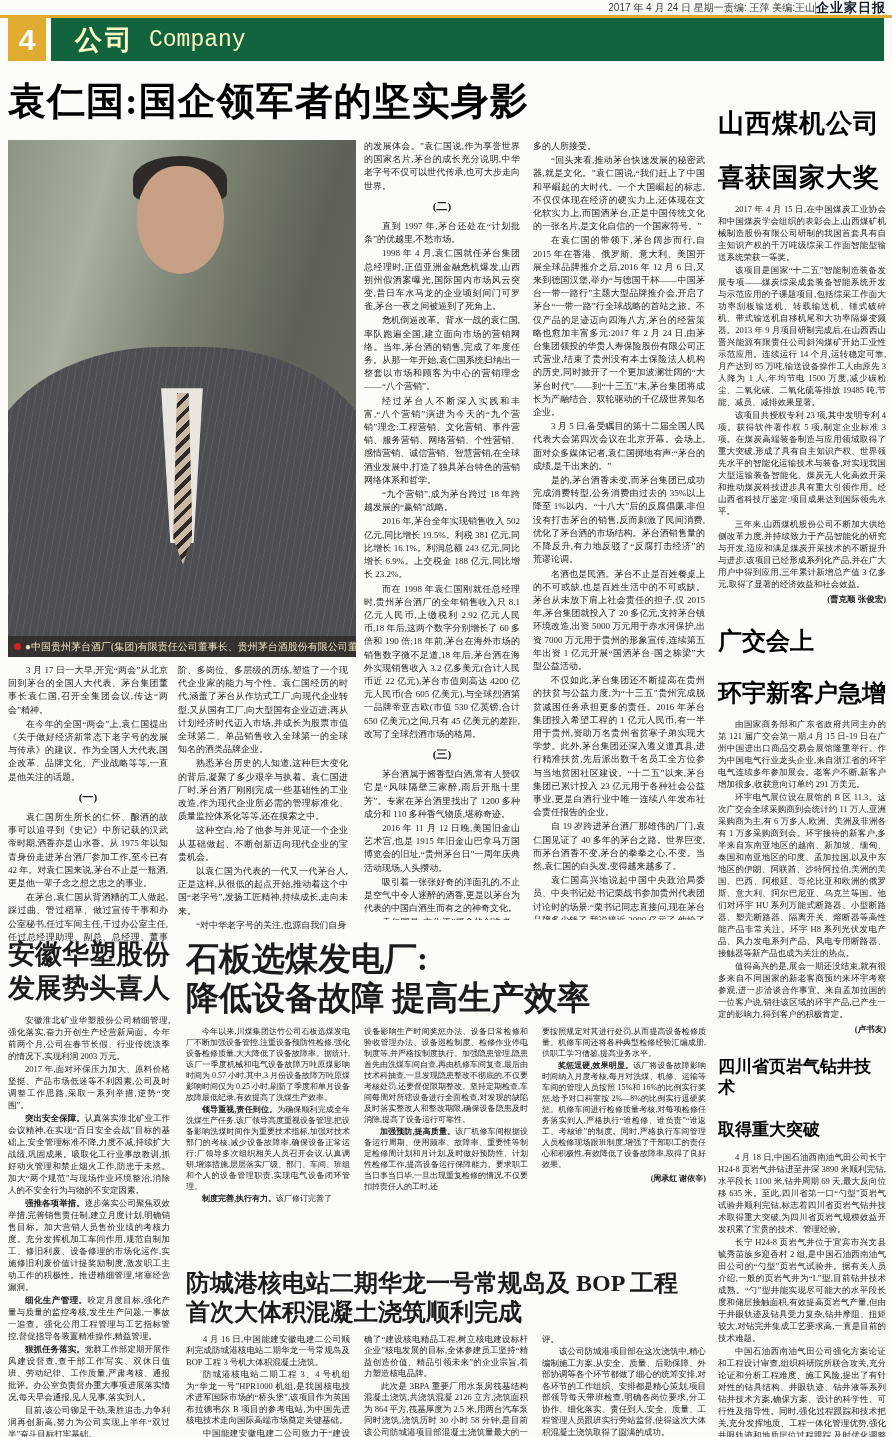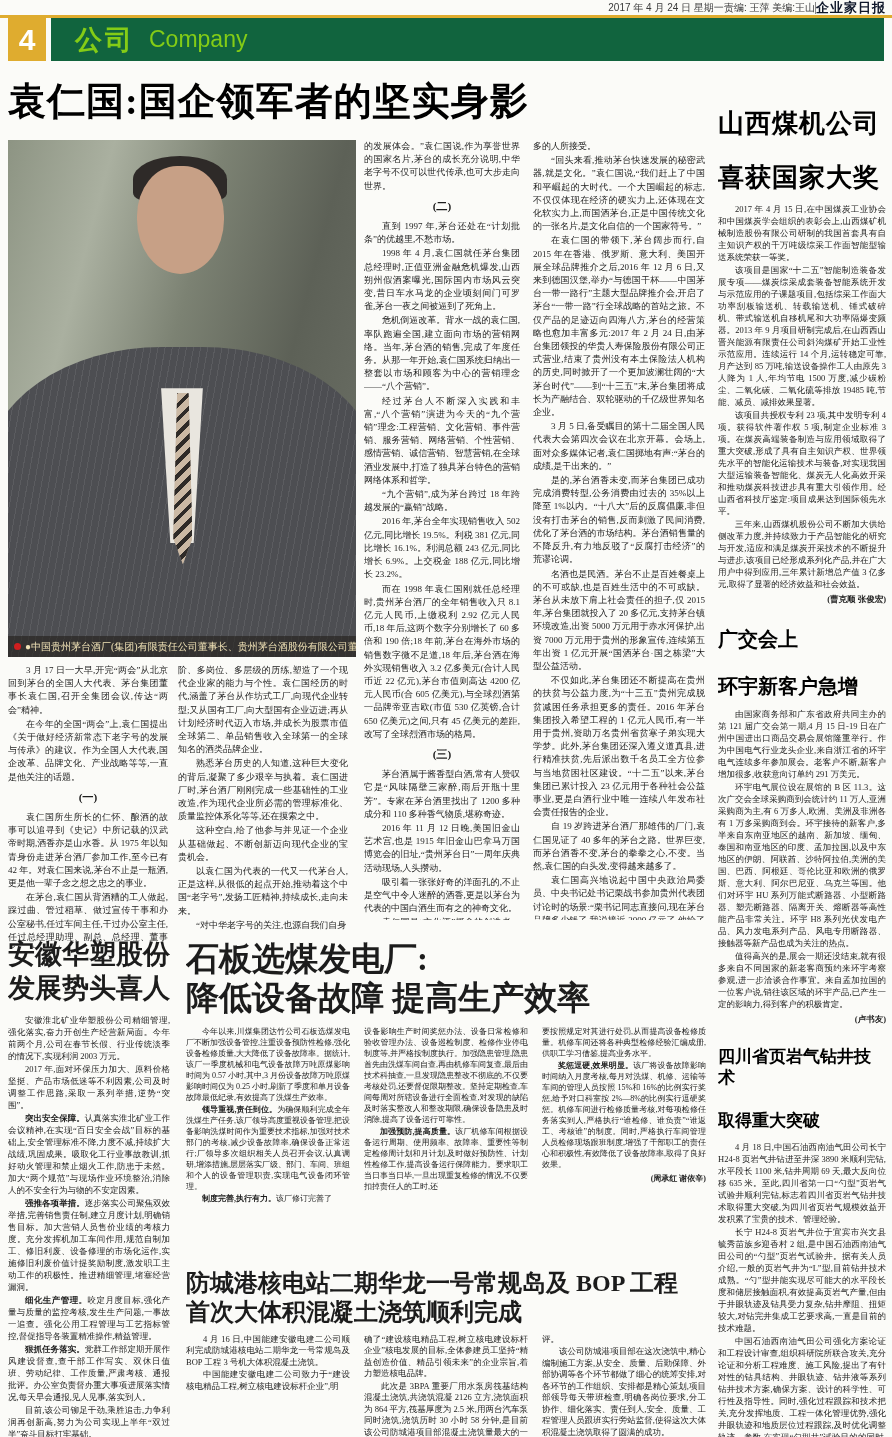--- a/index.html
+++ b/index.html
@@ -8,24 +8,24 @@
   
   .topbar{position:absolute;top:0;left:8px;right:6px;height:15px;
           display:flex;justify-content:flex-end;align-items:center;gap:0;
           font-size:10px;color:#3a3a3a;font-family:"Liberation Sans",sans-serif;}
   .topbar .paper{font-weight:bold;font-size:13px;color:#0f172a;letter-spacing:1px;}
   .topbar .vsep{width:1px;height:12px;background:#888;}
   .goldline{position:absolute;top:15px;left:0;right:0;height:3px;background:#dfac2f;}
   .banner{position:absolute;top:18px;left:8px;right:8px;height:43px;display:flex;}
   .pageno{width:38px;background:#dfac2f;color:#fff;font-weight:bold;font-size:30px;
           display:flex;align-items:center;justify-content:center;font-family:"Liberation Sans",sans-serif;}
-  .banner-green{flex:1;margin-left:5px;background:#11643e;color:#84cc16;display:flex;
+  .banner-green{flex:1;margin-left:5px;background:#11643e;color:#fef9c3;display:flex;
                 align-items:center;padding-left:24px;}
   .sec-cn{font-size:27px;font-weight:bold;letter-spacing:3px;}
-  .sec-en{font-size:23px;margin-left:14px;font-family:Liberation Sans, sans-serif;font-weight:300;}
+  .sec-en{font-size:23px;margin-left:14px;font-family:Liberation Mono, monospace;font-weight:300;}
   
   .main-headline{position:absolute;top:76px;left:8px;width:640px;margin:0;
                  font-size:38px;font-weight:bold;letter-spacing:1px;color:#000;}
   .photo{position:absolute;top:140px;left:8px;width:348px;height:517px;overflow:hidden;
          background:linear-gradient(105deg,#8d9483 0%,#aab0a0 22%,#7c8273 45%,#5d6157 70%,#6e7268 100%);}
   .ph-head{position:absolute;left:37%;top:5%;width:25%;height:21%;background:#c7a086;
            border-radius:46% 46% 50% 50%;}
   .ph-hair{position:absolute;left:36%;top:3%;width:27%;height:9%;background:#2e2a28;
            border-radius:50% 50% 20% 20%;}
   .ph-body{position:absolute;left:-6%;bottom:-2%;width:112%;height:62%;background:#4d4e52;
@@ -49,21 +49,21 @@
   .para.cont{text-indent:0;}
   .para.section{text-align:center;font-weight:bold;text-indent:0;font-size:1.25em;margin:7px 0;}
   .para.byline{text-align:right;font-weight:bold;text-indent:0;margin-top:3px;}
   .para b{font-weight:bold;}
   
   .sidebar{position:absolute;top:86px;left:718px;width:168px;height:1351px;overflow:hidden;}
   .sb-art{margin-bottom:18px;}
   .sb-head{margin:0 0 10px;font-weight:bold;color:#000;line-height:1.22;}
   .sb-head .l{display:block;margin-top:22px;}
   .h-art1{font-size:26px;letter-spacing:1px;}
-  .h-art2{font-size:20px;}
+  .h-art2{font-size:24px;}
   .h-art3{font-size:17px;}
   .sb-body{font-size:8.5px;line-height:12px;text-align:justify;}
   
   .bottom-left{position:absolute;top:938px;left:8px;width:162px;height:499px;overflow:hidden;}
   .bl-head{margin:0 0 8px;font-size:27px;font-weight:bold;line-height:1.25;}
   .bl-head .l{display:block;}
   .bl-body{font-size:8.5px;line-height:12px;text-align:justify;}
   .shiban{position:absolute;top:940px;left:186px;width:520px;height:296px;overflow:hidden;}
   .sh-head{margin:0 0 8px;font-weight:bold;line-height:1.18;font-size:33px;}
   .sh-head .l{display:block;}
@@ -232,20 +232,21 @@
   </section>
 
   <section class="fangcheng">
     <h2 class="fc-head">
       <span class="l">防城港核电站二期华龙一号常规岛及 BOP 工程</span>
       <span class="l">首次大体积混凝土浇筑顺利完成</span>
     </h2>
     <div class="threecol">
       <div class="tc">
           <p class="para body">4 月 16 日,中国能建安徽电建二公司顺利完成防城港核电站二期华龙一号常规岛及 BOP 工程 3 号机大体积混凝土浇筑。</p>
+          <p class="para body">防城港核电站二期工程 3、4 号机组为“华龙一号”HPR1000 机组,是我国核电技术进军国际市场的“桥头堡”,该项目作为英国布拉德韦尔 B 项目的参考电站,为中国先进核电技术走向国际高端市场奠定关键基础。</p>
           <p class="para body">中国能建安徽电建二公司致力于“建设核电精品工程,树立核电建设标杆企业”,明</p>
         </div>
       <div class="tc">
           <p class="para cont">确了“建设核电精品工程,树立核电建设标杆企业”核电发展的目标,全体参建员工坚持“精益创造价值、精品引领未来”的企业宗旨,着力塑造核电品牌。</p>
           <p class="para body">此次是 3BPA 重要厂用水泵房筏基结构混凝土浇筑,共浇筑混凝 2126 立方,浇筑面积为 864 平方,筏基厚度为 2.5 米,用两台汽车泵同时浇筑,浇筑历时 30 小时 58 分钟,是目前该公司防城港项目部混凝土浇筑量最大的一次,得到中广核工程公司的好</p>
         </div>
       <div class="tc">
           <p class="para cont">评。</p>
           <p class="para body">该公司防城港项目部在这次浇筑中,精心编制施工方案,从安全、质量、后勤保障、外部协调等各个环节都做了细心的统筹安排,对各环节的工作组织、安排都是精心策划,项目部领导每天带班检查,明确各岗位要求,分工协作、细化落实、责任到人,安全、质量、工程管理人员跟班实行旁站监督,使得这次大体积混凝土浇筑取得了圆满的成功。</p>
           <p class="para byline">(申建生)</p>

